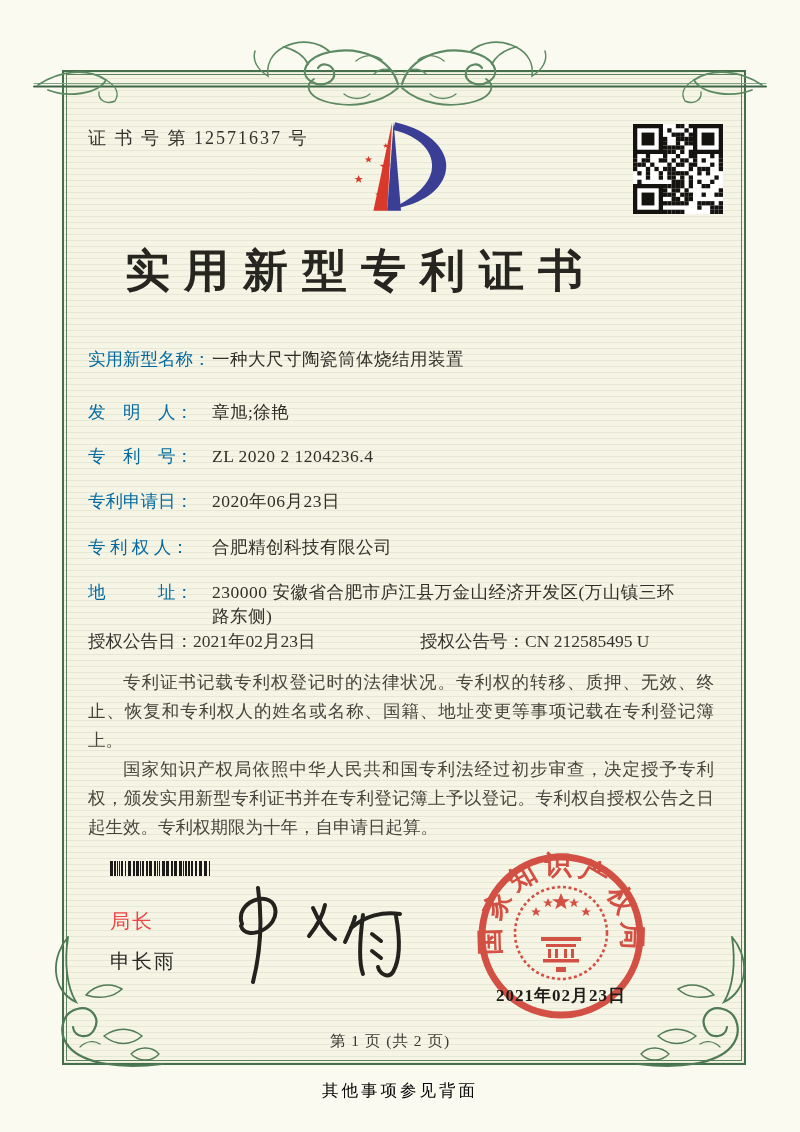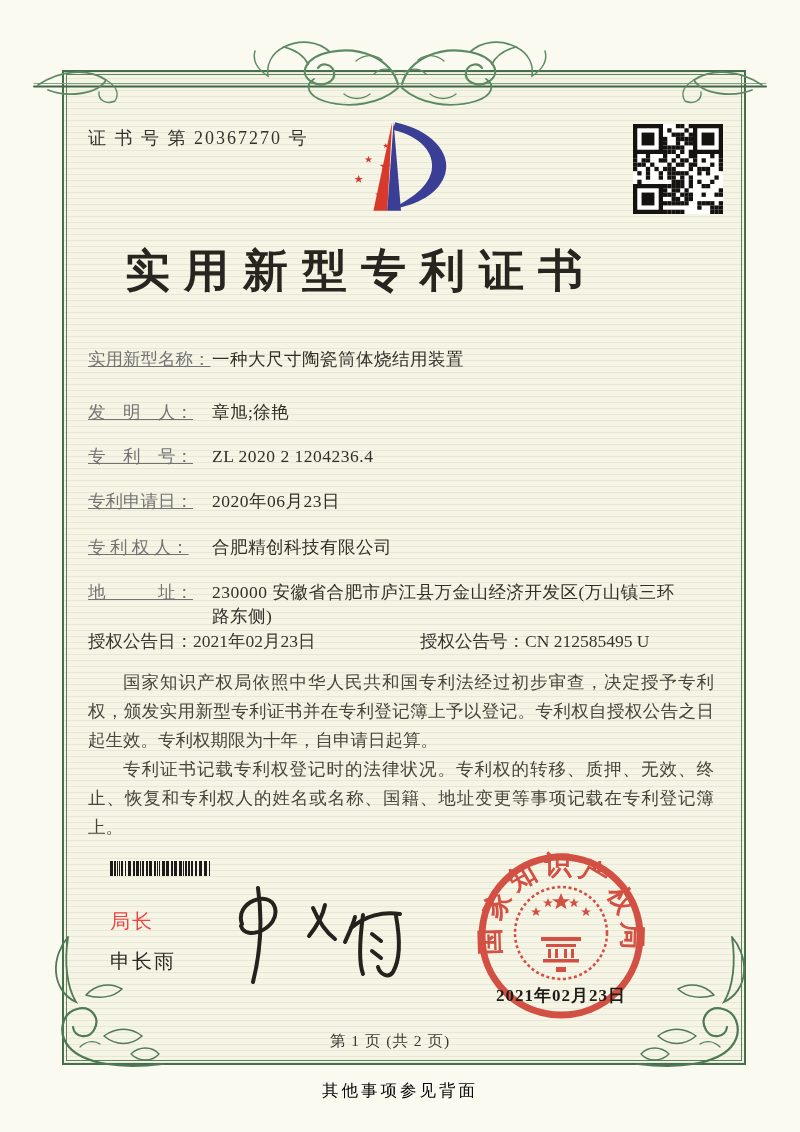--- a/index.html
+++ b/index.html
@@ -29,21 +29,21 @@
   .cert-no{left:88px;top:126px;font-size:18px;letter-spacing:2px;color:#33322d;}
   .logo{left:336px;top:110px;width:128px;height:114px;}
   .qr{left:633px;top:124px;width:90px;height:90px;}
   .title{
     left:0;top:241px;width:708px;text-align:center;
     font-size:45px;font-weight:600;letter-spacing:14px;text-indent:14px;color:#26251f;
   }
 
   
   .field{left:88px;width:640px;font-size:17.5px;line-height:24px;}
-  .field .lab{display:inline-block;width:124px;color:#737373;vertical-align:top;text-decoration:underline;}
+  .field .lab{display:inline-block;width:124px;color:#0369a1;vertical-align:top;}
   .field .val{display:inline-block;width:470px;color:#312f28;vertical-align:top;letter-spacing:.5px;}
   .f0{top:347px;} .f1{top:400px;} .f2{top:444px;} .f3{top:489px;}
   .f4{top:535px;} .f5{top:580px;} .f6{top:629px;}
   .f6 .pair2{position:absolute;left:312px;top:0;white-space:nowrap;margin-left:20px;}
 
   
   .paras{left:88px;top:668px;width:626px;font-size:17.5px;line-height:29px;color:#47453c;text-align:justify;}
   .paras p{margin:0;text-indent:2em;}
 
   
@@ -98,21 +98,21 @@
   <g fill="none" stroke="#4e7a55" stroke-linecap="round">
     <path d="M126,129 C84,134 48,129 33,112 C21,98 26,78 41,74 C55,70 65,83 58,95 C52,105 38,102 37,92" stroke-width="2.2"></path>
     <path d="M32,2 C28,28 31,52 40,67 C29,62 21,51 20,37 C19,23 25,10 32,2" stroke-width="1.8"></path>
     <path d="M50,60 C60,49 75,47 86,54 C77,63 62,64 50,60" stroke-width="1.5"></path>
     <path d="M68,101 C80,92 95,92 106,101 C95,111 80,111 68,101" stroke-width="1.5"></path>
     <path d="M95,119 C103,111 116,111 123,119 C116,127 103,127 95,119" stroke-width="1.3"></path>
     <path d="M44,112 C50,106 58,105 64,109" stroke-width="1.2"></path>
   </g>
 </svg>
 
-<div class="content cert-no">证 书 号 第 20367270 号</div>
+<div class="content cert-no">证 书 号 第 12571637 号</div>
 
 <svg class="content logo" viewBox="0 0 130 115">
   <defs>
     <path id="star" d="M0,-5 1.45,-1.55 5,-1.55 2.1,0.6 3.1,4.05 0,1.9 -3.1,4.05 -2.1,0.6 -5,-1.55 -1.45,-1.55 Z"></path>
   </defs>
   <polygon points="57,12 52,102 38,102" fill="#d8392b"></polygon>
   <polygon points="58.5,12 66,102 52,102" fill="#3b3e95"></polygon>
   <path d="M60,12 C98,20 117,44 111,64 C105,85 82,96 57,100 C70,92 92,82 97,62 C101,44 86,26 58,20 Z" fill="#3b3e95"></path>
   <g fill="#d8392b">
     <use href="#star" transform="translate(50.5,36) scale(0.55)"></use>
@@ -300,22 +300,22 @@
   <span class="lab">地　　　址：</span><span class="val">230000 安徽省合肥市庐江县万金山经济开发区(万山镇三环路东侧)</span>
 </div>
 <div class="content field f6" style="position:absolute;">
   <span>授权公告日：</span><span>2021年02月23日</span>
   <span class="pair2">
     <span>授权公告号：</span><span>CN 212585495 U</span>
   </span>
 </div>
 
 <div class="content paras">
+  <p>专利证书记载专利权登记时的法律状况。专利权的转移、质押、无效、终止、恢复和专利权人的姓名或名称、国籍、地址变更等事项记载在专利登记簿上。</p>
   <p>国家知识产权局依照中华人民共和国专利法经过初步审查，决定授予专利权，颁发实用新型专利证书并在专利登记簿上予以登记。专利权自授权公告之日起生效。专利权期限为十年，自申请日起算。</p>
-  <p>专利证书记载专利权登记时的法律状况。专利权的转移、质押、无效、终止、恢复和专利权人的姓名或名称、国籍、地址变更等事项记载在专利登记簿上。</p>
 </div>
 
 <div class="content barcode" id="barcode">
     <div style="width: 3px; background: rgb(28, 27, 23);"></div>
     <div style="width: 1px; background: transparent;"></div>
     <div style="width: 2px; background: rgb(28, 27, 23);"></div>
     <div style="width: 1px; background: transparent;"></div>
     <div style="width: 1px; background: rgb(28, 27, 23);"></div>
     <div style="width: 1px; background: transparent;"></div>
     <div style="width: 1px; background: rgb(28, 27, 23);"></div>

